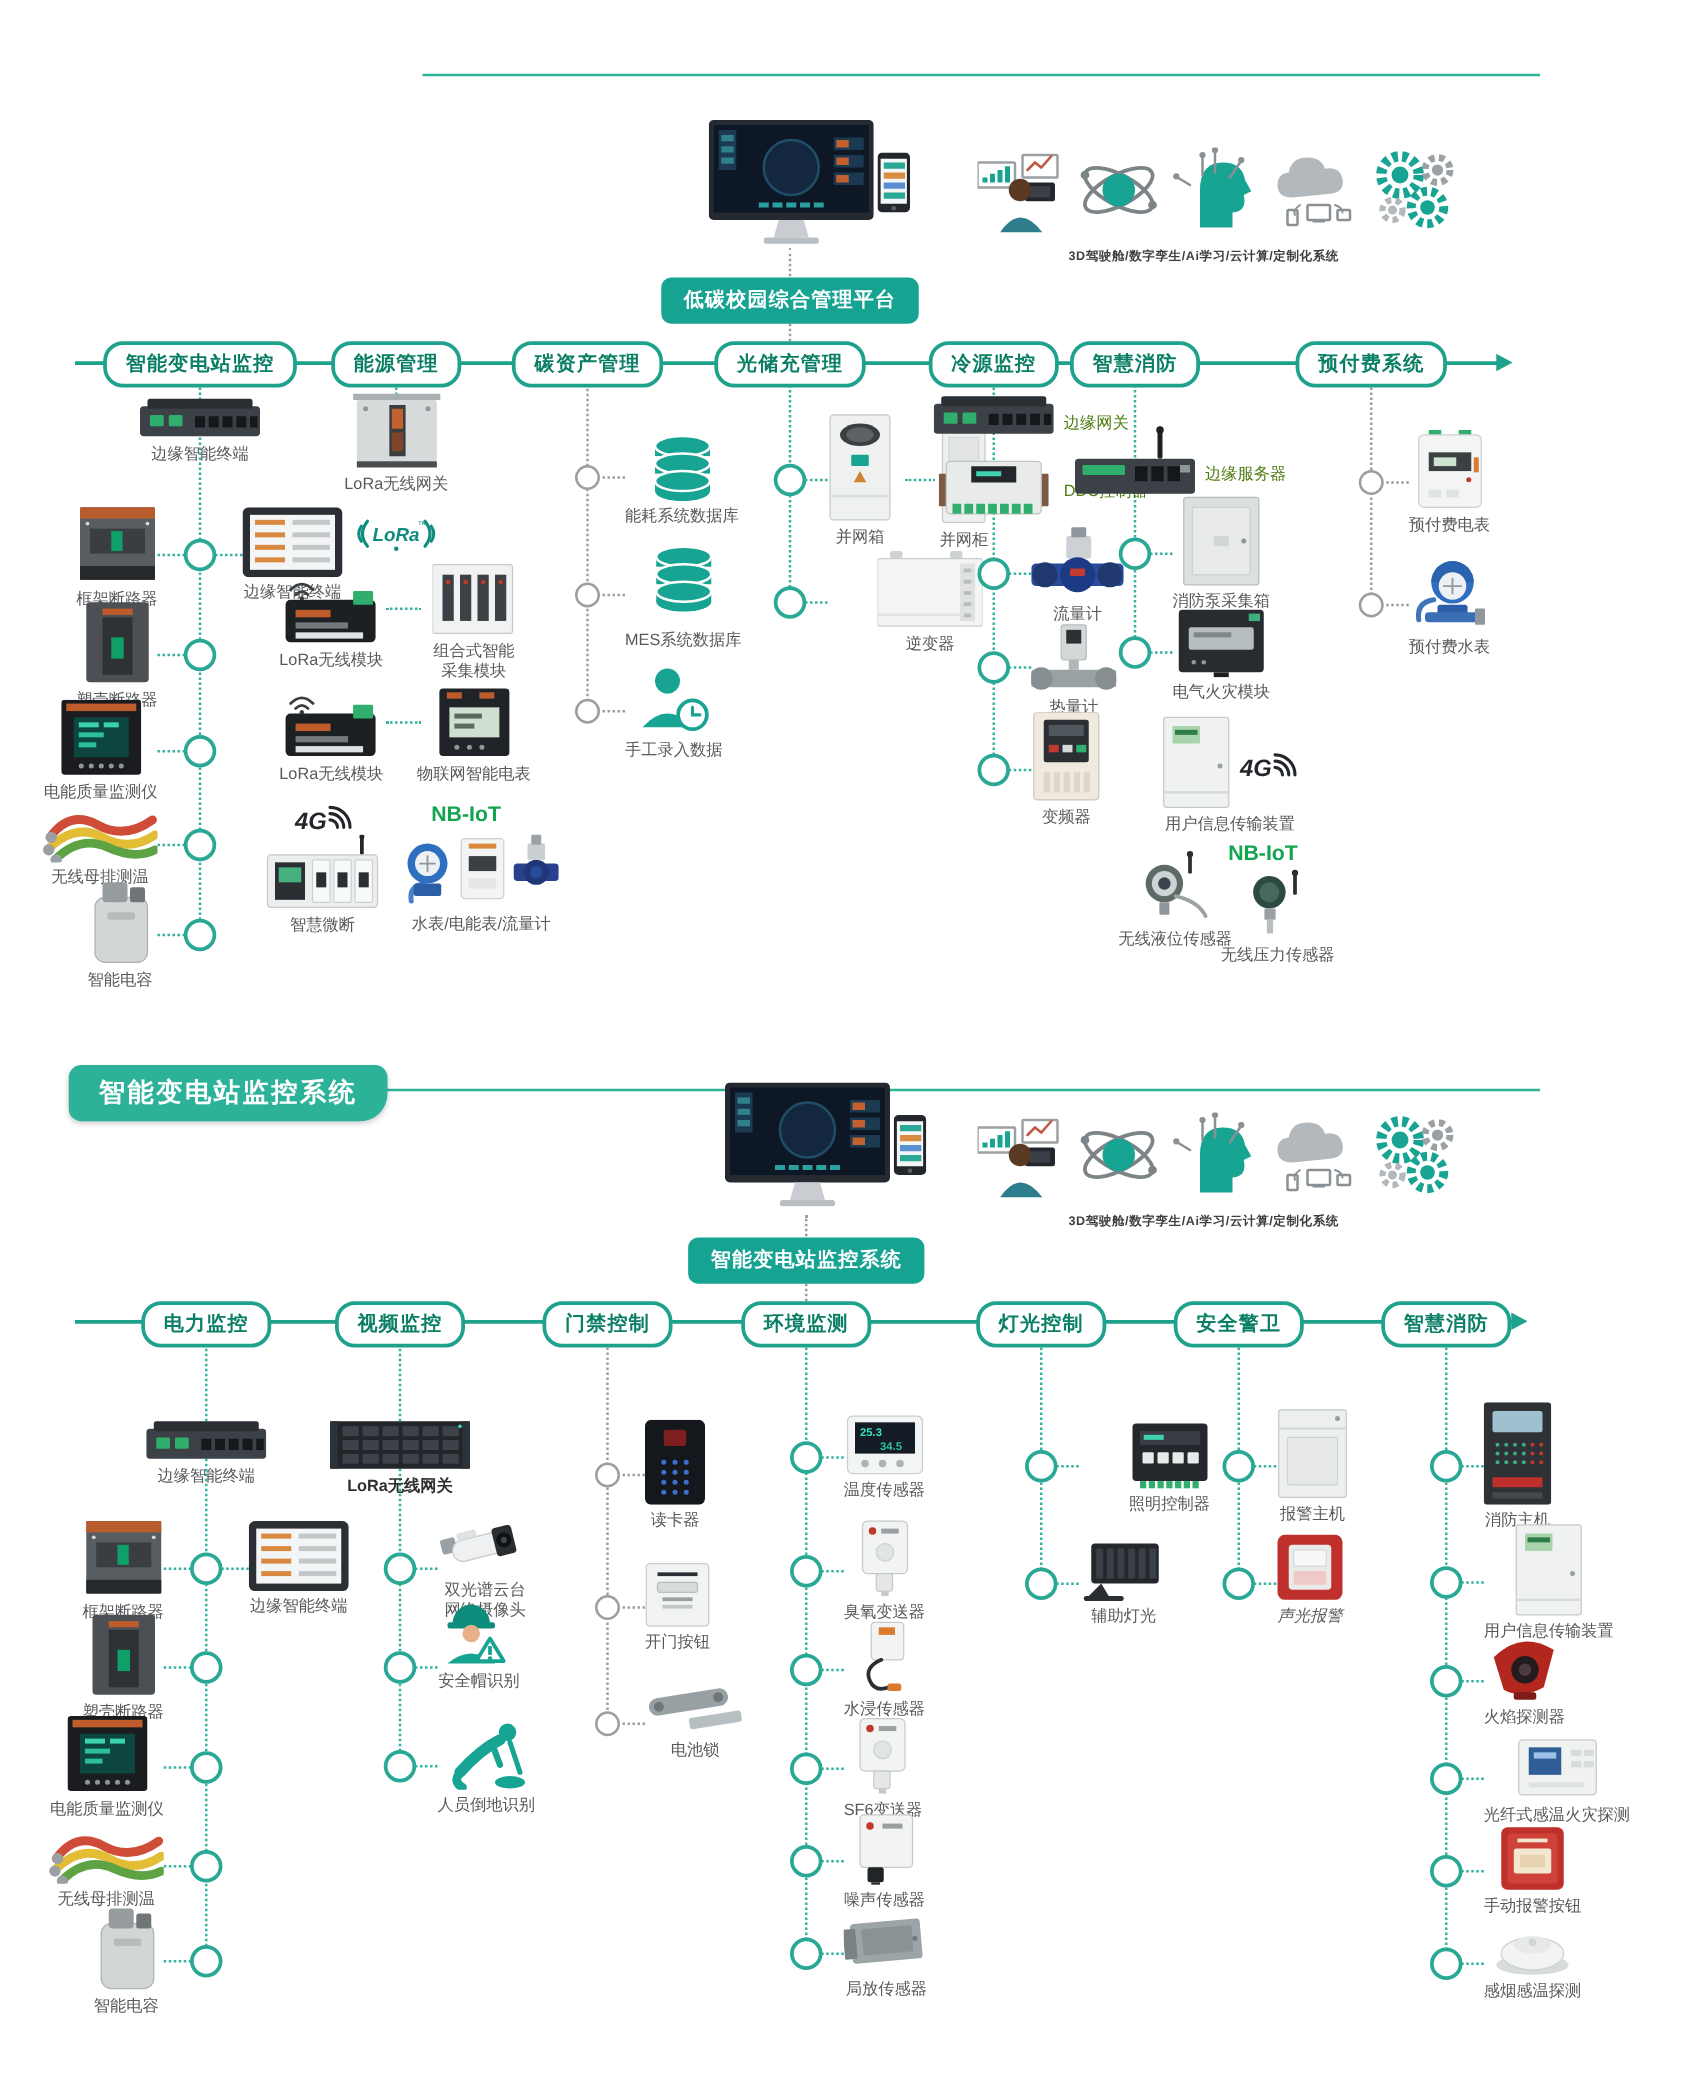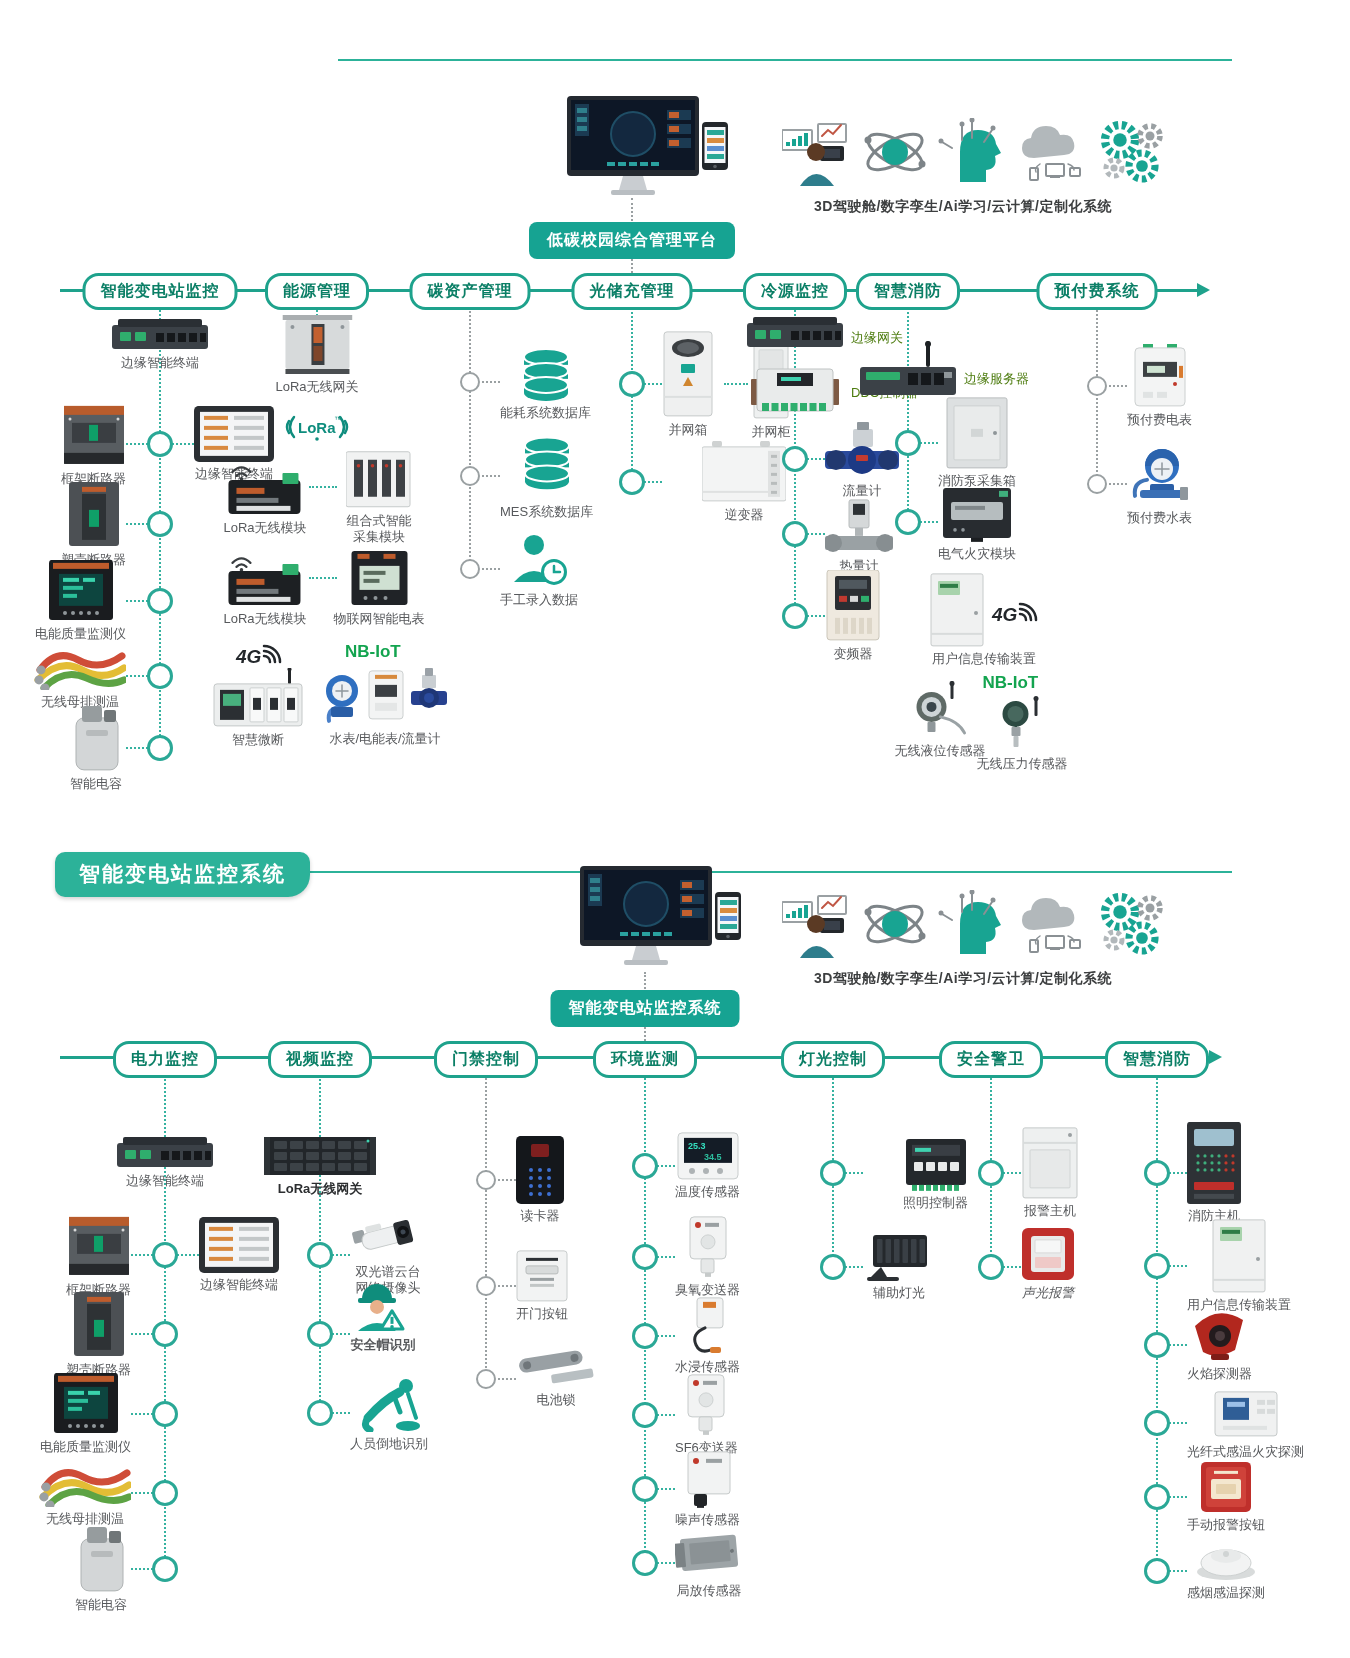--- a/index.html
+++ b/index.html
@@ -2,21 +2,21 @@
 <html><head>
 <meta charset="utf-8">
 <style>
 *{margin:0;padding:0;box-sizing:border-box}
 html,body{background:#fff}
 body{font-family:"Liberation Sans","DejaVu Sans",sans-serif}
 .page{position:relative;width:1350px;height:1658px;background:#fff;overflow:hidden}
 .sec{position:absolute;left:0;width:1350px}
 .sec-title{position:absolute;background:#2cb299;color:#fff;font-size:21px;font-weight:bold;letter-spacing:2px;padding:8px 24px 9px;border-radius:10px 10px 22px 10px;box-shadow:0 2px 4px rgba(0,0,0,.18);white-space:nowrap;z-index:6}
 .title-line{position:absolute;height:2px;background:#2cb299}
-.hero-caption{position:absolute;width:370px;text-align:center;font-size:14px;font-weight:bold;color:#3d3f40;letter-spacing:.5px}
+.hero-caption{position:absolute;width:370px;text-align:center;font-size:10px;font-weight:bold;color:#3d3f40;letter-spacing:.5px}
 .hub{position:absolute;transform:translateX(-50%);background:#16a392;color:#fff;font-weight:bold;font-size:16px;letter-spacing:1px;padding:8px 18px;border-radius:8px;white-space:nowrap;z-index:5}
 .bline{position:absolute;height:3px;background:#1ea28c;z-index:0}
 .arrow{position:absolute;width:0;height:0;border-top:7px solid transparent;border-bottom:7px solid transparent;border-left:13px solid #1ea28c}
 .cat-badge{position:absolute;transform:translateX(-50%);background:#fff;border:3px solid #1ea28c;color:#0b7f66;font-weight:bold;font-size:16px;letter-spacing:1px;padding:5px 15px;border-radius:16px;white-space:nowrap;z-index:4}
 .spine{position:absolute;width:0;border-left:2px dotted #35b2a0;z-index:1}
 .spine.gray{border-left-color:#9aa0a2}
 .hconn{position:absolute;height:0;border-top:2px dotted #35b2a0;z-index:1}
 .hconn.gray{border-top-color:#9aa0a2}
 .vconn{position:absolute;width:0;border-left:2px dotted #9aa0a2;z-index:1}
 .node{position:absolute;background:#fff;border-radius:50%;z-index:3}
@@ -235,21 +235,21 @@
               <rect x="3" y="7" width="64" height="49" fill="#d7dadb" rx="2"></rect>
               <rect x="29" y="11" width="13" height="41" fill="#3a3e41" rx="0"></rect>
               <rect x="31" y="14" width="9" height="16" fill="#c2602f" rx="0"></rect>
               <rect x="31" y="33" width="9" height="15" fill="#7e452a" rx="0"></rect>
               <circle cx="10" cy="14" r="2" fill="#8f969a"></circle>
               <circle cx="60" cy="14" r="2" fill="#8f969a"></circle>
               <rect x="3" y="56" width="64" height="5" fill="#4a4e51" rx="0"></rect>
             </svg></span>
           <div class="lbl">LoRa无线网关</div>
         </div>
-        <div class="blk" style="left: 317px; top: 409px; transform: translateX(-50%);">
+        <div class="blk" style="left: 317px; top: 409px; transform: translateX(-50%); font-style: italic;">
           <span class="dev"><svg width="66" height="36" viewBox="0 0 66 36">
               <text x="14" y="24" fill="#0f8d7e" font-size="15" font-weight="bold" font-family="Liberation Sans,DejaVu Sans,sans-serif">LoRa</text>
               <text x="50" y="13" fill="#0f8d7e" font-size="8" font-weight="normal" font-family="Liberation Sans,DejaVu Sans,sans-serif">™</text>
               <path d="M10 8 q-8 10 0 20" fill="none" stroke="#0f8d7e" stroke-width="2.5" stroke-linecap="round"></path>
               <path d="M5 12 q-4 6 0 12" fill="none" stroke="#0f8d7e" stroke-width="2.5" stroke-linecap="round"></path>
               <path d="M56 8 q8 10 0 20" fill="none" stroke="#0f8d7e" stroke-width="2.5" stroke-linecap="round"></path>
               <path d="M61 12 q4 6 0 12" fill="none" stroke="#0f8d7e" stroke-width="2.5" stroke-linecap="round"></path>
               <circle cx="33" cy="30" r="1.8" fill="#0f8d7e"></circle>
             </svg></span>
         </div>
@@ -877,21 +877,21 @@
                 <circle cx="54" cy="22" r="6" fill="#101214"></circle>
                 <circle cx="54" cy="22" r="2.5" fill="#3d4752"></circle>
                 <rect x="18" y="8" width="16" height="6" fill="#dfe2e2" rx="2"></rect>
               </g>
             </svg></span>
           <div class="lbl">双光谱云台
 网络摄像头</div>
         </div>
         <div class="node teal" style="left: 307px; top: 520.5px;"></div>
         <div class="hconn" style="left: 332px; top: 532.5px; width: 18px;"></div>
-        <div class="blk" style="top: 514px; transform: translateY(-50%); left: 350px; font-weight: bold;">
+        <div class="blk" style="top: 514px; transform: translateY(-50%); left: 350px;">
           <span class="dev"><svg width="66" height="58" viewBox="0 0 66 58">
               <path d="M12 24 a15 15 0 0 1 30 0 z" fill="#0f8d7c"></path>
               <rect x="8" y="23" width="38" height="5" fill="#0f8d7c" rx="2"></rect>
               <circle cx="27" cy="32" r="7" fill="#e8b08a"></circle>
               <path d="M8 56 Q27 40 46 56 Z" fill="#18a492"></path>
               <path d="M42 36 l11 18 h-22 z" fill="#ffffff" stroke="#18a492" stroke-width="3" stroke-linejoin="round"></path>
               <rect x="40.5" y="42" width="3" height="7" fill="#18a492" rx="0"></rect>
               <circle cx="42" cy="52" r="1.8" fill="#18a492"></circle>
             </svg></span>
           <div class="lbl">安全帽识别</div>

